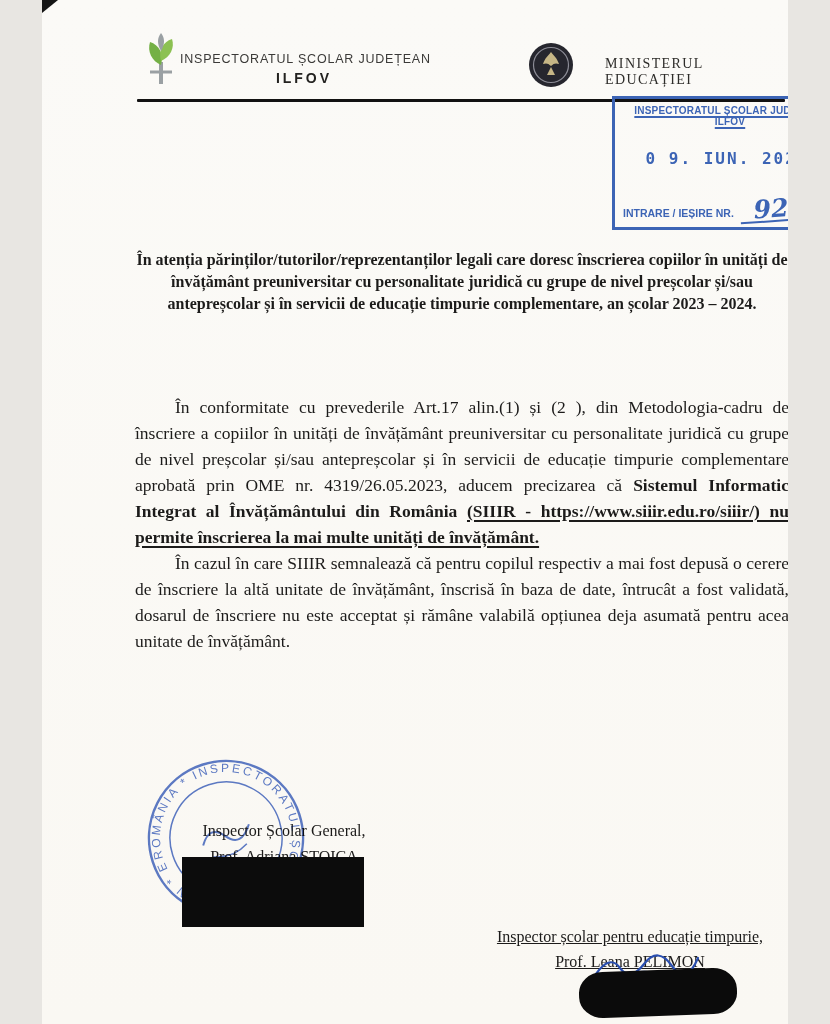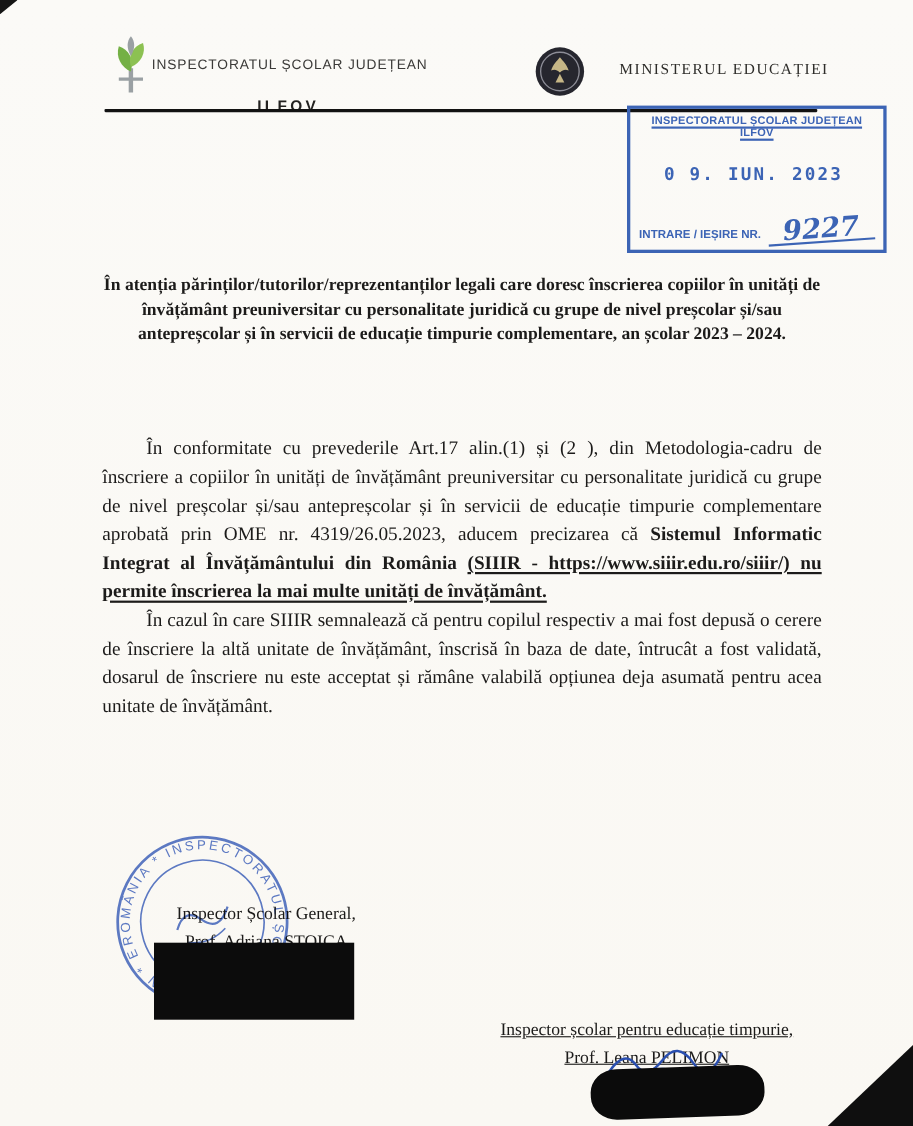--- a/index.html
+++ b/index.html
@@ -1,31 +1,31 @@
 <!DOCTYPE html>
 <html lang="ro"><head>
 <meta charset="utf-8">
 <style>
   html,body { margin:0; padding:0; background:#e8e6e2; }
   .page {
-    position:relative; width:830px; height:1024px; margin:0 auto;
+    position:relative; width:746px; height:1024px; margin:0 auto;
     background:linear-gradient(180deg,#fbfaf7 0%,#faf8f3 100%);
     overflow:hidden; font-family:"Liberation Serif", serif; color:#1c1b1a;
   }
   
   .artifact-tl { position:absolute; left:0; top:0; width:16px; height:13px; background:#151515;
     clip-path:polygon(0 0,100% 0,0 100%); }
   .artifact-br { position:absolute; left:752px; top:950px; width:78px; height:74px; background:#0f0f0f;
     clip-path:polygon(100% 0,100% 100%,0 100%); }
 
   
   .logo { position:absolute; left:100px; top:32px; }
   .org-text { position:absolute; left:138px; top:52px; width:248px; font-family:"Liberation Sans", sans-serif; }
   .org-line1 { font-size:12.5px; letter-spacing:0.8px; color:#3b3a38; white-space:nowrap; }
-  .org-line2 { font-size:14px; font-weight:bold; letter-spacing:3px; text-align:center; margin-top:22px; color:#232220; }
+  .org-line2 { font-size:14px; font-weight:bold; letter-spacing:3px; text-align:center; margin-top:4px; color:#232220; }
   .emblem { position:absolute; left:486px; top:42px; }
   .ministry { position:absolute; left:543px; top:56px; font-size:14px; letter-spacing:1.4px; color:#2e2d2a;margin-left:20px; }
   .rule { position:absolute; left:95px; top:99px; width:648px; height:3px; background:#121212; border-radius:1px; }
 
   
   .entry-stamp { position:absolute; left:570px; top:96px; width:230px; height:128px;
     border:3px solid #3c64b5; color:#3c64b5; font-family:"Liberation Sans", sans-serif; }
   .stamp-org { font-size:10px; font-weight:bold; text-align:center; margin-top:6px; padding:0 4px;
     letter-spacing:0.2px; text-decoration:underline; text-underline-offset:2px; text-decoration-thickness:1.5px; }
   .stamp-date { position:absolute; left:0; right:6px; top:50px; text-align:center;

